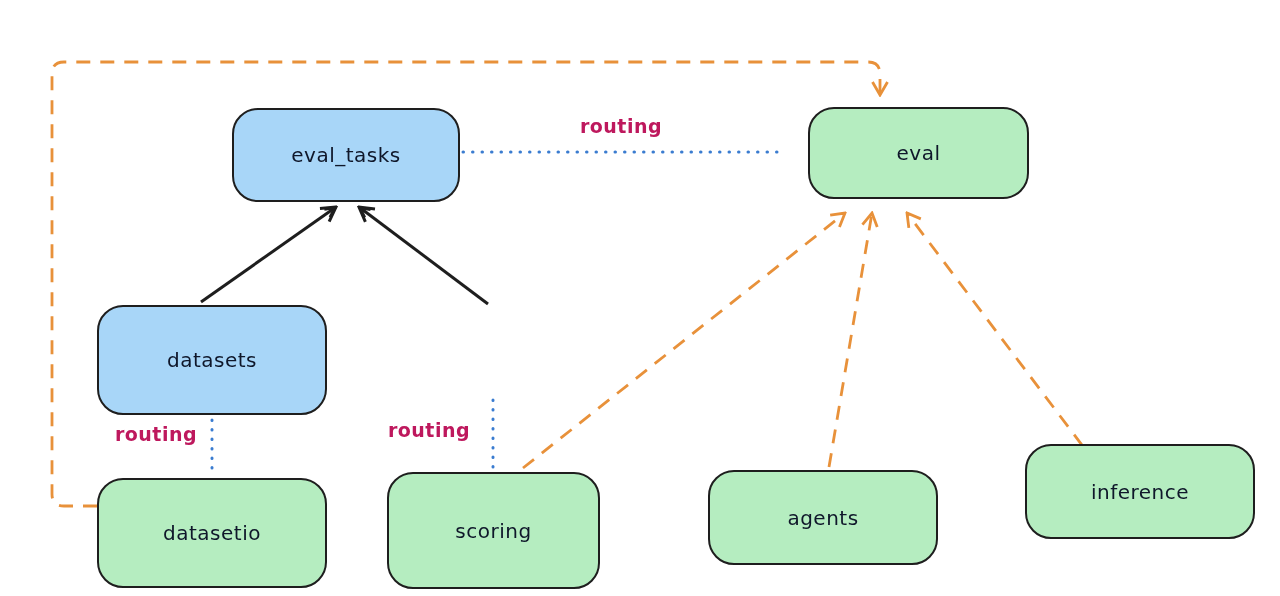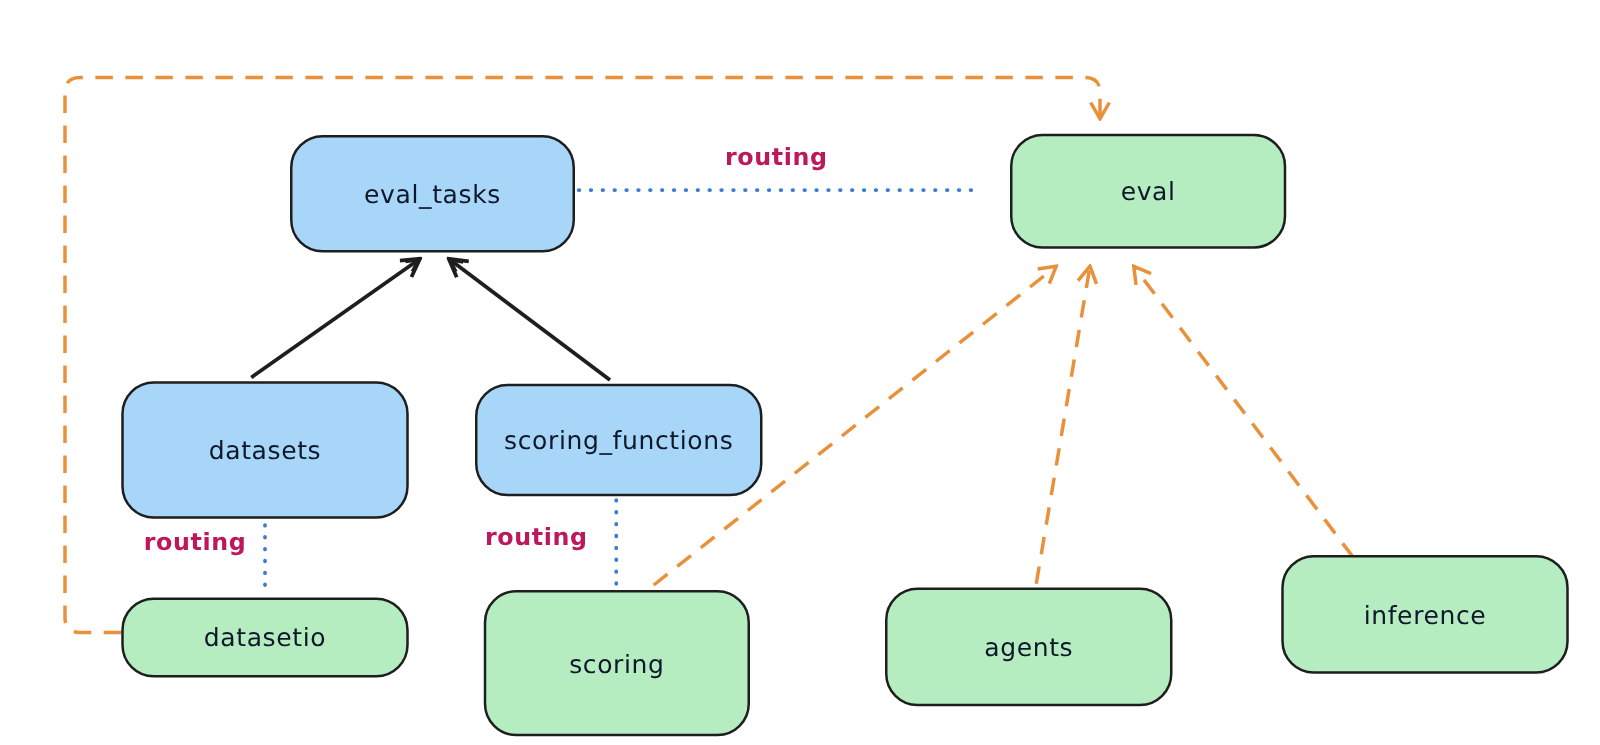--- a/index.html
+++ b/index.html
@@ -67,25 +67,22 @@
   </div>
 
   <div class="node green" style="left:808px;top:107px;width:221px;height:92px;">
     <span>eval</span>
   </div>
 
   <div class="node blue" style="left:97px;top:305px;width:230px;height:110px;">
     <span>datasets</span>
   </div>
 
-  <div class="node blue" style="left:380px;top:307px;width:230px;height:90px;">
-    <span>scoring_functions</span>
-  </div>
 
-  <div class="node green" style="left:97px;top:478px;width:230px;height:64px;">
+  <div class="node green" style="left:97px;top:478px;width:230px;height:110px;">
     <span>datasetio</span>
   </div>
 
   <div class="node green" style="left:387px;top:472px;width:213px;height:117px;">
     <span>scoring</span>
   </div>
 
   <div class="node green" style="left:708px;top:470px;width:230px;height:95px;">
     <span>agents</span>
   </div>

